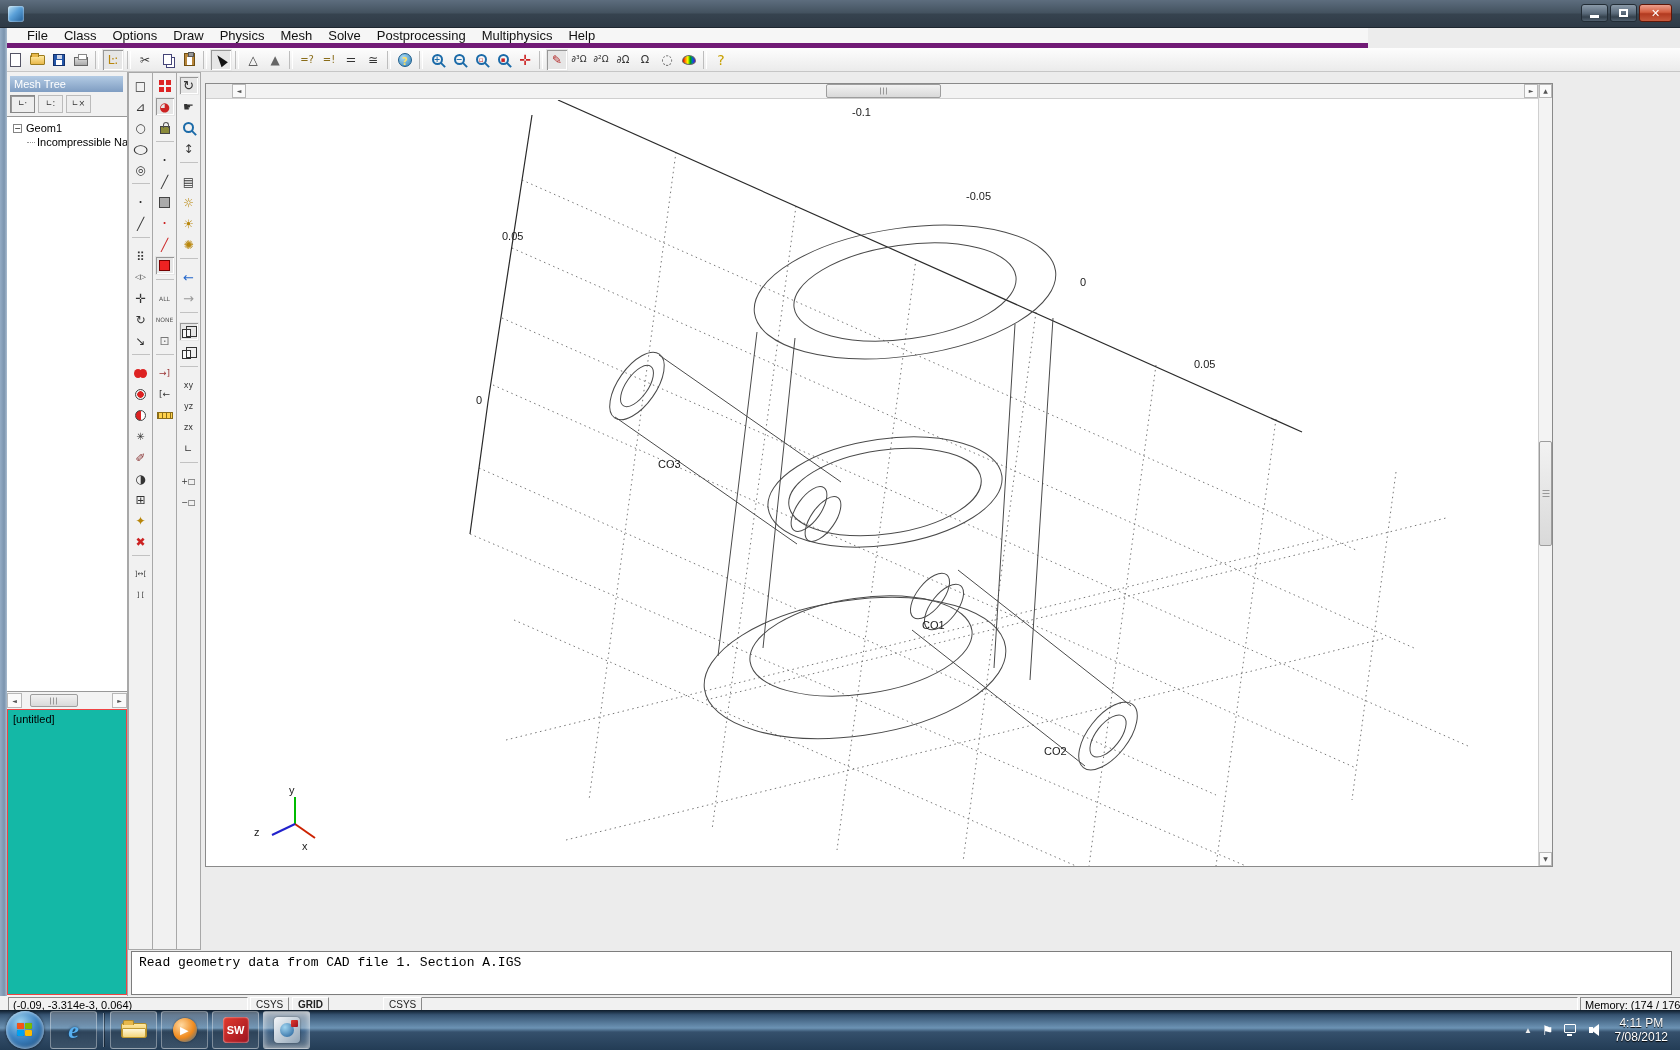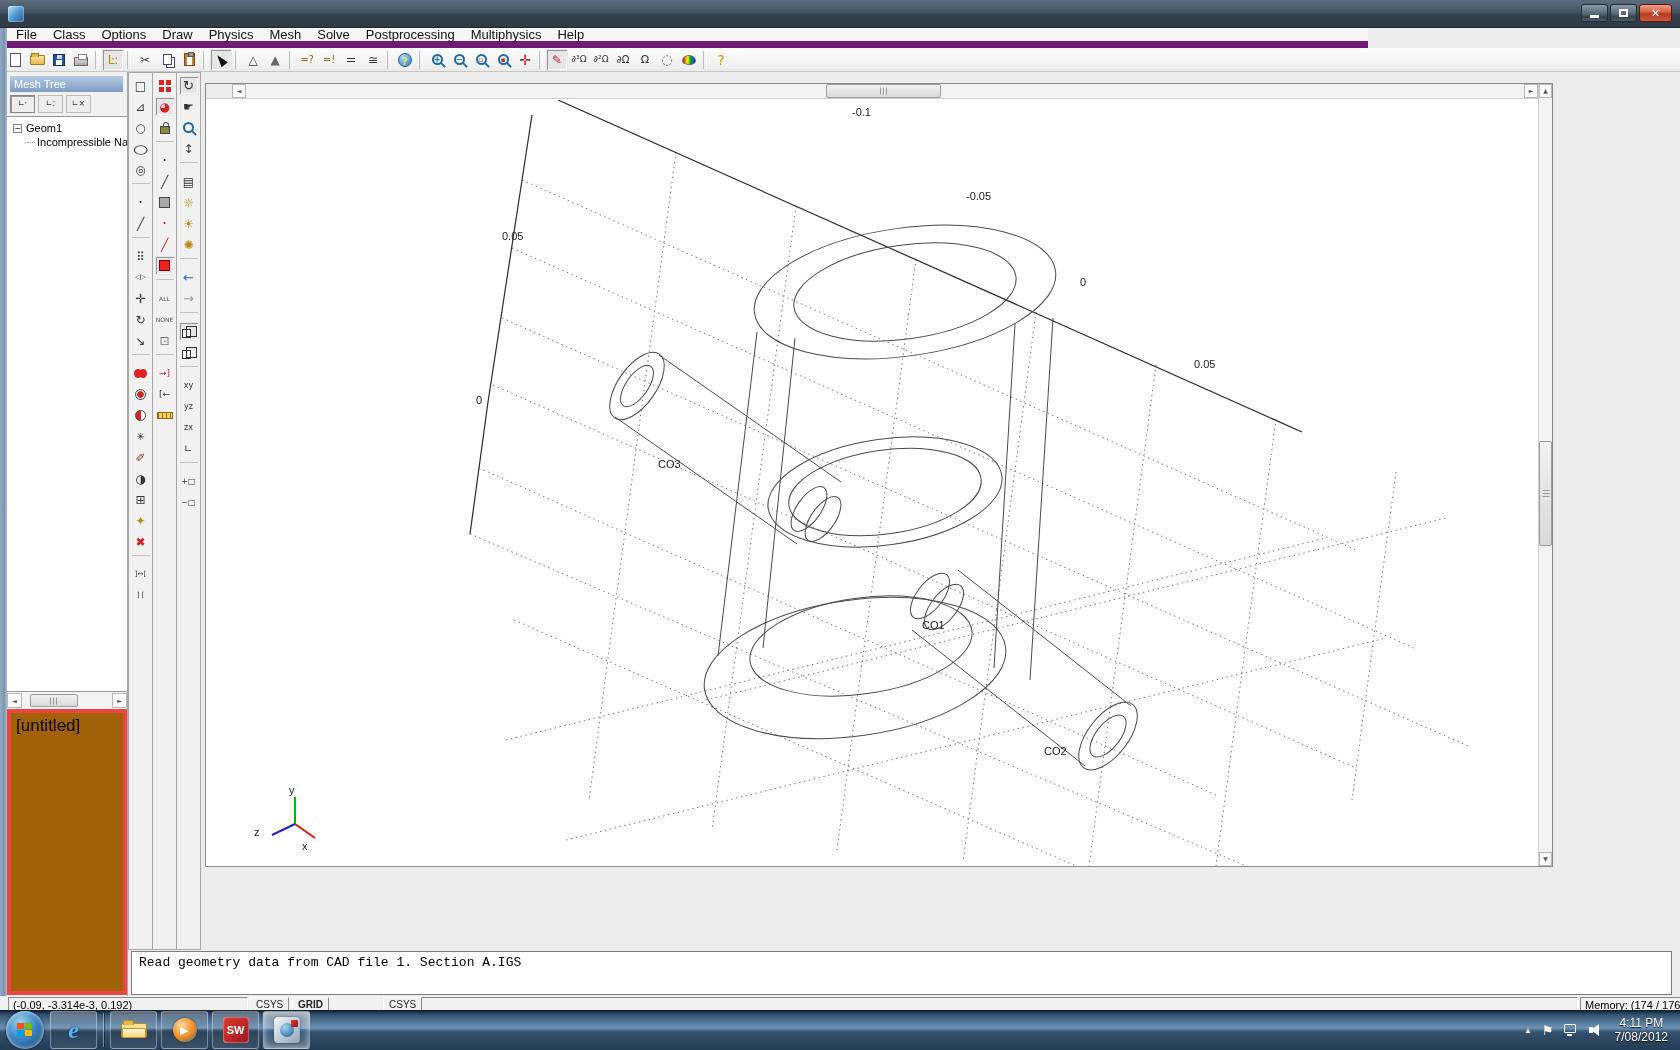--- a/index.html
+++ b/index.html
@@ -17,21 +17,21 @@
   #winbtns{position:absolute;right:8px;top:4px;display:flex;gap:2px}
   .wbtn{width:27px;height:18px;border:1px solid #222c35;border-radius:3px;
     background:linear-gradient(#8b9aa9,#5c6c7c 50%,#46566600,#51616f);display:flex;align-items:center;justify-content:center}
   .wbtn.close{width:33px;background:linear-gradient(#eb9f8d,#d45f41 45%,#b23a20 55%,#c75a3d);border-color:#5e1708}
   .wb-min{width:9px;height:3px;background:#fff;margin-top:6px}
   .wb-max{width:9px;height:8px;border:2px solid #fff;background:transparent}
   .wb-x{color:#fff;font-size:11px;font-family:"DejaVu Sans",sans-serif;line-height:1}
 
   
   #menubar{position:absolute;left:0;top:28px;width:1368px;height:20px;background:#f6f6f6;
-    border-bottom:7px solid #701a75;display:flex;align-items:center;padding-left:8px}
+    border-bottom:5px solid #701a75;display:flex;align-items:center;padding-left:19px}
   .menu-item{padding:2px 8px;font-size:13px;color:#111}
 
   
   #maintoolbar{position:absolute;left:0;top:48px;width:1680px;height:24px;
     background:linear-gradient(#fdfdfd,#ebebeb);border-bottom:1px solid #c6c6c6;
     display:flex;align-items:center;padding-left:4px}
   .tbtn{width:22px;height:22px;display:flex;align-items:center;justify-content:center;
     border:1px solid transparent;flex:none}
   .tbtn.pressed{background:#e6e6e6;box-shadow:inset 1px 1px 0 #979797,inset -1px -1px 0 #fff}
   .hsep{width:4px;height:18px;border-left:1px solid #bdbdbd;border-right:1px solid #fff;margin:0 3px;flex:none}
@@ -93,22 +93,22 @@
   #mt-btns .tbtn.pressed{border:1px solid #888;box-shadow:inset 1px 1px 0 #999}
   #tree{position:absolute;left:0;top:44px;right:0;height:576px;background:#fff;
     border-top:1px solid #999;border-bottom:1px solid #999;overflow:hidden;padding:4px 0 0 6px}
   .trow{display:flex;align-items:center;height:14px;font-size:11px;color:#000;white-space:nowrap}
   .texp{width:9px;height:9px;border:1px solid #848484;background:#fff;font:8px/7px "DejaVu Sans",sans-serif;
     text-align:center;margin-right:4px;flex:none}
   .texp::before{content:"−"}
   .trow.child{padding-left:14px}
   .tdots{width:8px;height:1px;border-top:1px dotted #999;margin-right:2px;flex:none}
   #mt-hscroll{position:absolute;left:0;top:620px;right:0;height:17px;background:#f3f3f3;display:flex;align-items:center}
-  #mt-list{position:absolute;left:0;top:637px;right:0;bottom:1px;background:#a16207;border:4px solid #ef4444;
-    padding:3px 5px;font-size:17px;color:#000}
+  #mt-list{position:absolute;left:0;top:637px;right:0;bottom:1px;background:#14b8a6;border:1px solid #ef4444;
+    padding:3px 5px;font-size:11px;color:#000}
 
   
   .sb-btn{background:#fafafa;border:1px solid #b8b8b8;color:#555;display:flex;align-items:center;justify-content:center;
     font:6px/1 "DejaVu Sans",sans-serif}
   .sb-thumb{background:linear-gradient(#f2f2f2,#d9d9d9);border:1px solid #9d9d9d;border-radius:2px;position:relative}
   .sb-thumb .grip{position:absolute;left:50%;top:50%;transform:translate(-50%,-50%);width:8px;height:7px;
     background:repeating-linear-gradient(90deg,#999 0 1px,transparent 1px 3px)}
   .sb-thumb .gripv{position:absolute;left:50%;top:50%;transform:translate(-50%,-50%);width:7px;height:8px;
     background:repeating-linear-gradient(#999 0 1px,transparent 1px 3px)}
   #mt-hscroll .sb-btn{width:15px;height:15px}
@@ -645,21 +645,21 @@
         <text x="48" y="736">z</text>
       </g>
   </svg>
 </div>
 
 <div id="log">
   <span>Read geometry data from CAD file 1. Section A.IGS</span>
 </div>
 
 <div id="statusbar">
-  <div class="scell" id="sb-coords">(-0.09, -3.314e-3, 0.192)</div>
+  <div class="scell" id="sb-coords">(-0.09, -3.314e-3, 0.064)</div>
   <span></span>
   <div class="scell" id="sb-fill"></div>
   <div class="scell" id="sb-memory">Memory: (174 / 176</div>
 <div class="sbtn" style="left: 250px;">CSYS</div><div class="sbtn" style="left: 292px; font-weight: bold;">GRID</div><div class="sbtn" style="left: 334px; margin-top: 37px;">EQUAL</div><div class="sbtn" style="left: 383px;">CSYS</div></div>
 
 <div id="taskbar">
   <div id="start-orb">
     <span class="flag">
       <span class="fp1"></span>
       <span class="fp2"></span>

